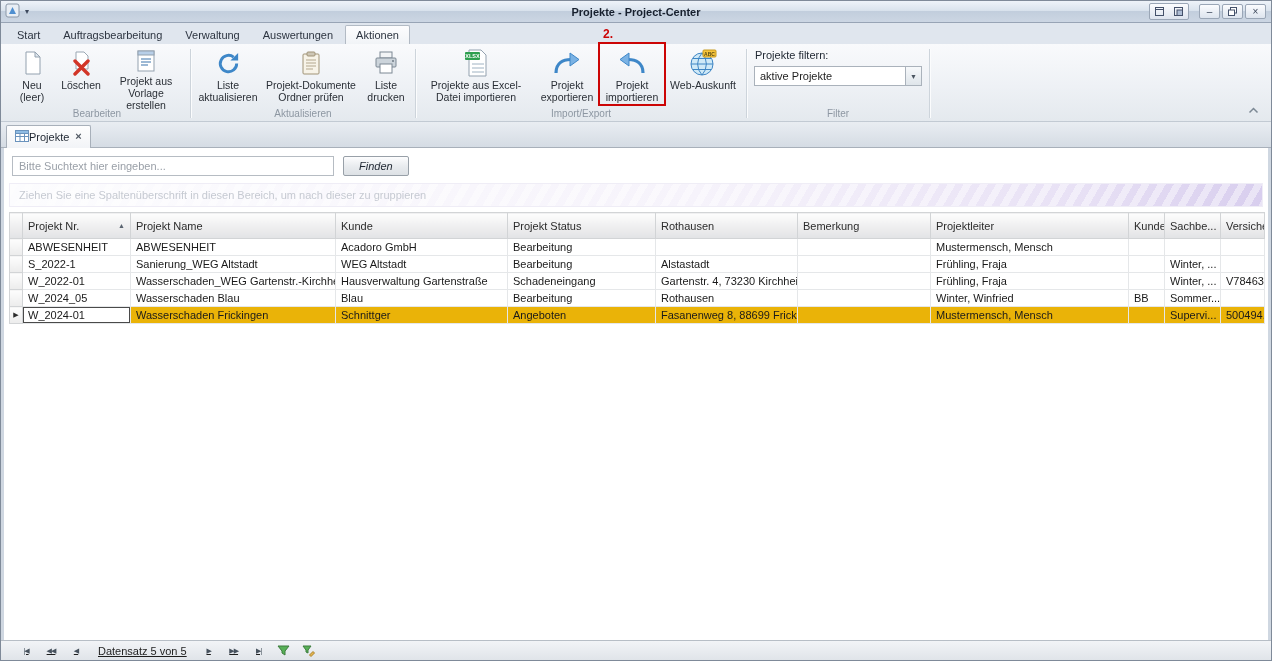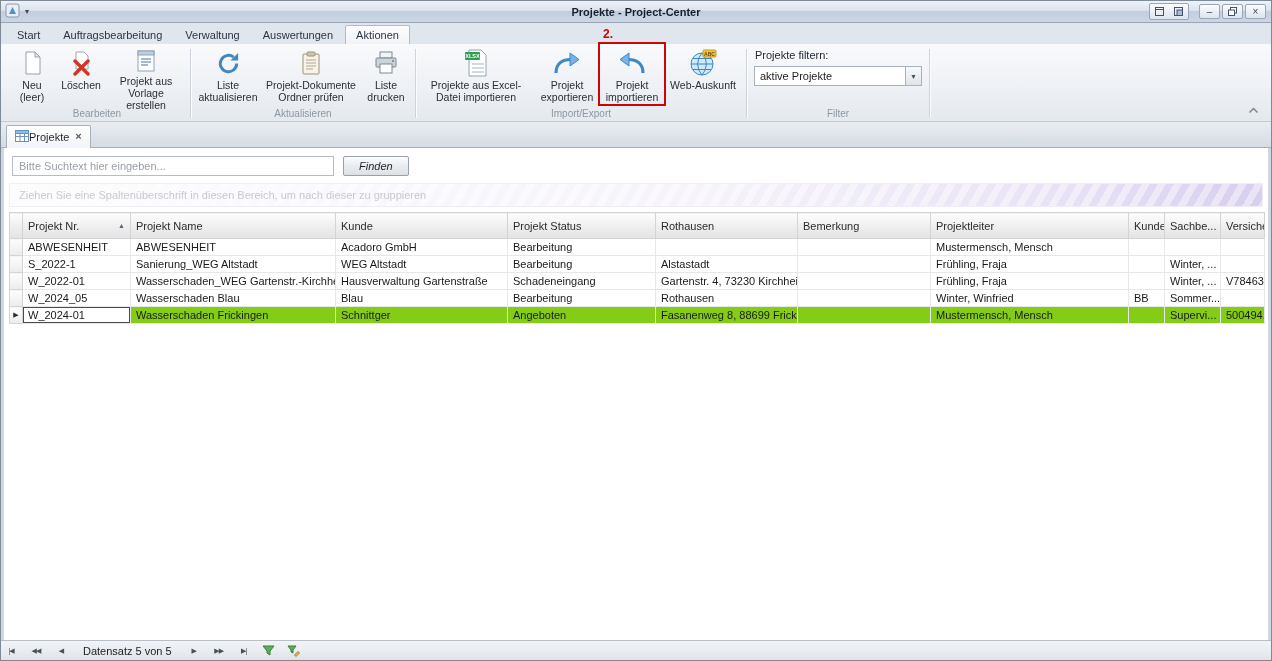--- a/index.html
+++ b/index.html
@@ -88,28 +88,28 @@
   .grid { margin:5px 5px 0; border-collapse:collapse; table-layout:fixed; width:1256px; font-size:11px; }
   .grid th { background:linear-gradient(#fdfdfd,#ededee 60%,#e2e3e5); border:1px solid #d2d4d6;
     font-weight:normal; text-align:left; padding:2px 5px; height:26px; overflow:hidden;
     white-space:nowrap; color:#2c2c2c; }
   .th-in { display:flex; align-items:center; justify-content:space-between; }
   .sort { font-size:7px; color:#5a6470; margin-left:3px; }
   .grid td { border:1px solid #e5e7e9; border-top:none; padding:1px 5px; height:17px;
     overflow:hidden; white-space:nowrap; color:#1a1a1a; background:#fff; }
   .grid td.indicator { background:linear-gradient(#fdfdfd,#ececec); border-color:#d2d4d6;
     padding:0; text-align:center; color:#2c2c2c; font-size:7px; }
-  .grid tr.selected td { background:#84cc16; }
+  .grid tr.selected td { background:#eab308; }
   .grid tr.selected td.indicator { background:linear-gradient(#fdfdfd,#ececec); }
   .grid tr.selected td.focus-cell { background:#fff; box-shadow:inset 0 0 0 1px #4a4a4a; }
   .fill { flex:1; background:#fff; }
 
   
   .statusbar { flex:0 0 20px; background:linear-gradient(#f2f4f7,#e0e4e9);
-    border-top:1px solid #b7bec6; display:flex; align-items:center; padding:0 1px; gap:7px; }
+    border-top:1px solid #b7bec6; display:flex; align-items:center; padding:0 16px; gap:7px;text-decoration:underline; }
   .nav-btn { min-width:18px; height:16px; display:flex; align-items:center; justify-content:center;
     font-size:7px; color:#47525e; letter-spacing:-1px; }
   .record-text { font-size:11px; color:#1e1e1e; margin:0 6px; letter-spacing:0; }
   .sb-icon { width:18px; height:16px; display:flex; align-items:center; justify-content:center; }
 </style>
 </head>
 <body>
 
 <div class="window">
 

